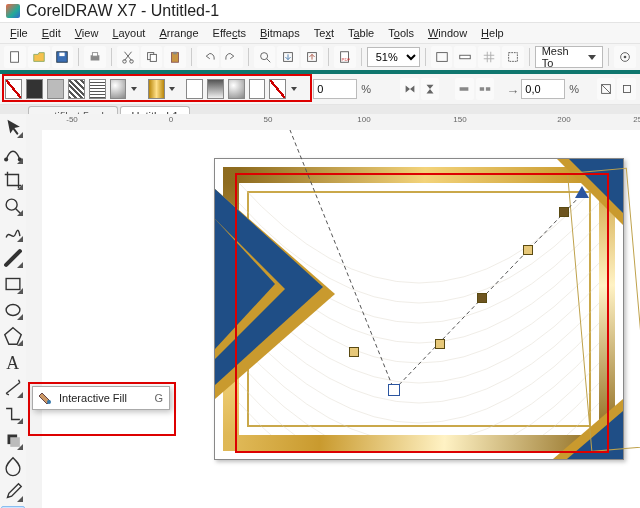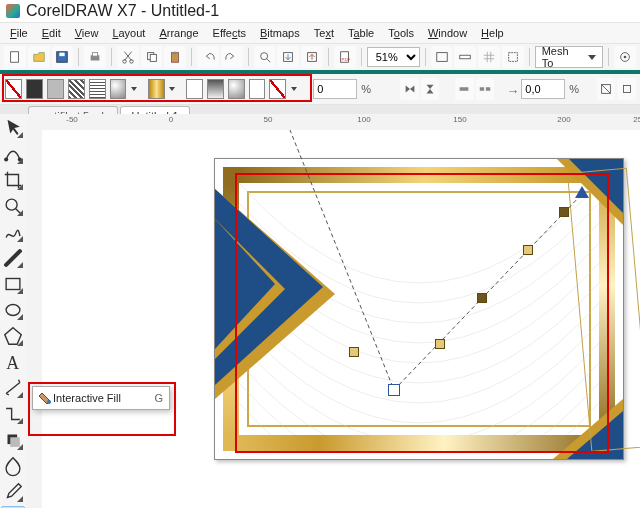--- a/index.html
+++ b/index.html
@@ -46,21 +46,21 @@
   .toolbox .tool .fly{position:absolute;right:1px;bottom:1px;border-left:3px solid transparent;border-top:3px solid transparent;border-right:3px solid #555;border-bottom:3px solid #555}
   .canvas{position:absolute;left:42px;top:130px;right:0;bottom:0;overflow:hidden;background:#fff}
   .page{position:absolute;left:172px;top:28px;width:408px;height:300px;background:#fff;box-shadow:2px 2px 4px rgba(0,0,0,.25);border:1px solid #888}
   .gold-frame{position:absolute;border:16px solid;border-image:linear-gradient(135deg,#8e6b1e,#f3d37a 30%,#c99a2e 55%,#fff2c4 75%,#8e6b1e) 1}
   .page .outer-frame{left:8px;top:8px;right:8px;bottom:8px}
   .page .inner-line{position:absolute;left:32px;top:32px;right:32px;bottom:32px;border:2px solid #caa84a}
   .tri{position:absolute}
   .red-sel{position:absolute;border:2px solid #d00;pointer-events:none}
   .sel-rect{position:absolute;border:1px solid #bfa24c}
   .flyout-menu{position:absolute;left:32px;top:386px;width:136px;background:#fff;border:1px solid #aaa;box-shadow:2px 2px 6px rgba(0,0,0,.25);z-index:50}
-  .flyout-menu .row{display:flex;align-items:center;height:22px;padding:0 6px 0 4px;}
+  .flyout-menu .row{display:flex;align-items:center;height:22px;padding:0 6px 0 4px;gap:6px}
   .flyout-menu .ic{width:16px;height:16px;display:flex;align-items:center;justify-content:center}
   .flyout-menu .key{margin-left:auto;color:#666}
   .redbox-flyout{position:absolute;border:2px solid #d00;pointer-events:none;z-index:60}
   .grad-path{position:absolute;left:0;top:0;width:100%;height:100%;pointer-events:none}
   .handle{position:absolute;width:8px;height:8px;border:1px solid #5a4a12;background:#e7c879;transform:translate(-50%,-50%)}
   .handle.dark{background:#6e5520}
   .handle.end{width:10px;height:10px;border:1px solid #2b55a0;background:#fff}
   .arrowhead{position:absolute;transform:translate(-50%,-50%)}
 </style>
 </head>

